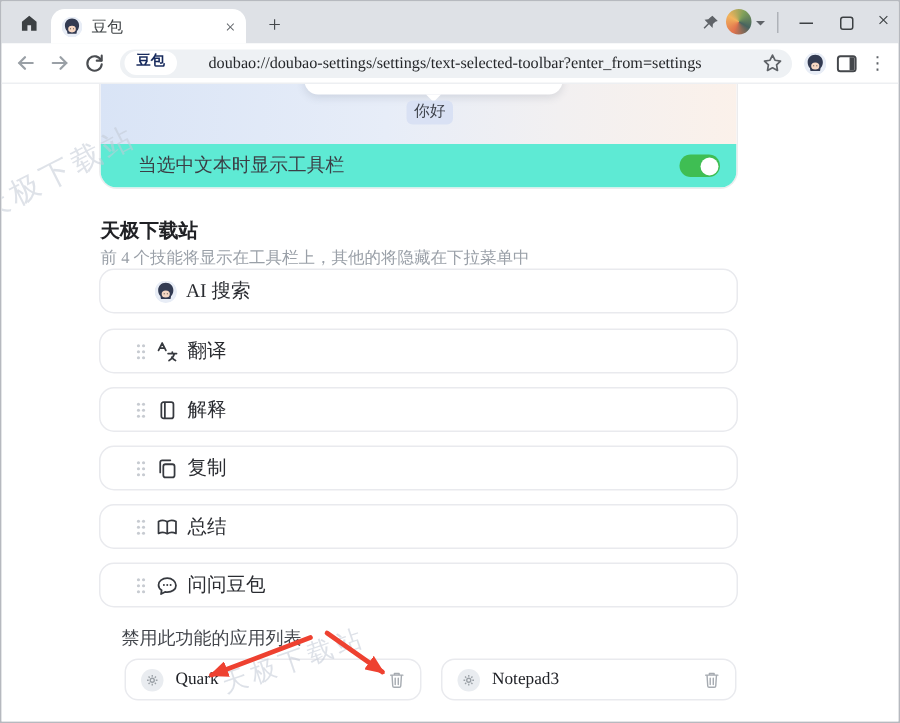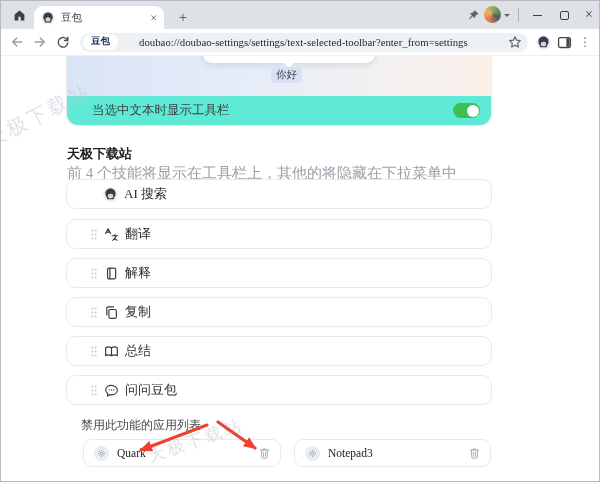--- a/index.html
+++ b/index.html
@@ -53,21 +53,21 @@
     border:5px solid transparent;border-top:5px solid #fff;border-bottom:none}
   .chip{position:absolute;left:204px;top:11px;background:#d9e1f4;border-radius:4px;
     font-size:10.5px;color:#41454e;padding:1px 5px;line-height:1.35}
   .toggle-row{position:absolute;left:0;right:0;bottom:0;height:29px;background:#5eead4;
     display:flex;align-items:center;padding:0 11px 0 25px}
   .toggle-label{font-size:12.5px;color:#3b3e45;flex:1}
   .switch{width:27px;height:15px;border-radius:8px;background:var(--toggle-on,#3fbe53);position:relative;flex:none}
   .switch::after{content:"";position:absolute;top:1.5px;right:1.5px;width:12px;height:12px;background:#fff;border-radius:50%}
 
   .sec-title{position:absolute;left:66px;top:89px;font-size:13px;font-weight:700;color:#202125}
-  .sec-sub{position:absolute;left:66px;top:108px;font-size:15px;color:#9aa0a8}
+  .sec-sub{position:absolute;left:66px;top:108px;font-size:11px;color:#9aa0a8}
 
   .skill-card{position:absolute;left:65px;width:426px;height:30px;background:#fff;
     border:1px solid #e9eaee;border-radius:10px;display:flex;align-items:center;padding:0 10px 0 24px}
   .handle{width:6px;height:11px;margin-right:6px;flex:none;display:flex}
   .skill-icon{width:16px;height:16px;flex:none;display:flex;align-items:center;justify-content:center}
   .no-handle{padding-left:36px}
   .avatar-icon{width:15px;height:15px;border-radius:50%;overflow:hidden}
   .skill-label{font-size:13px;color:#2a2c31;margin-left:6px}
 
   .apps-title{position:absolute;left:80px;top:361px;font-size:12px;color:#43464c}

